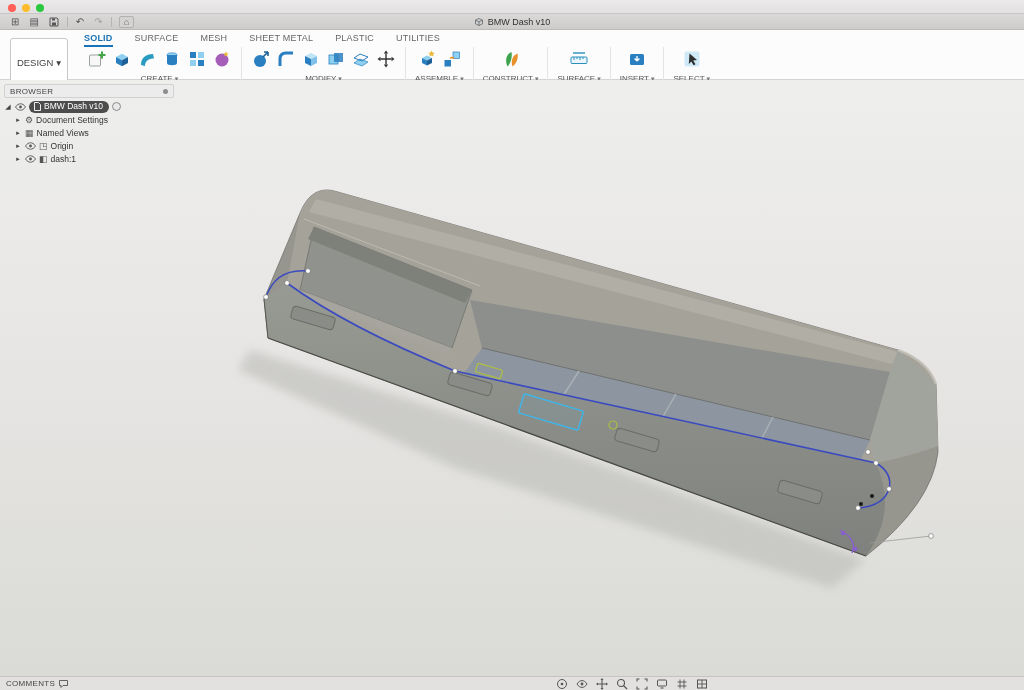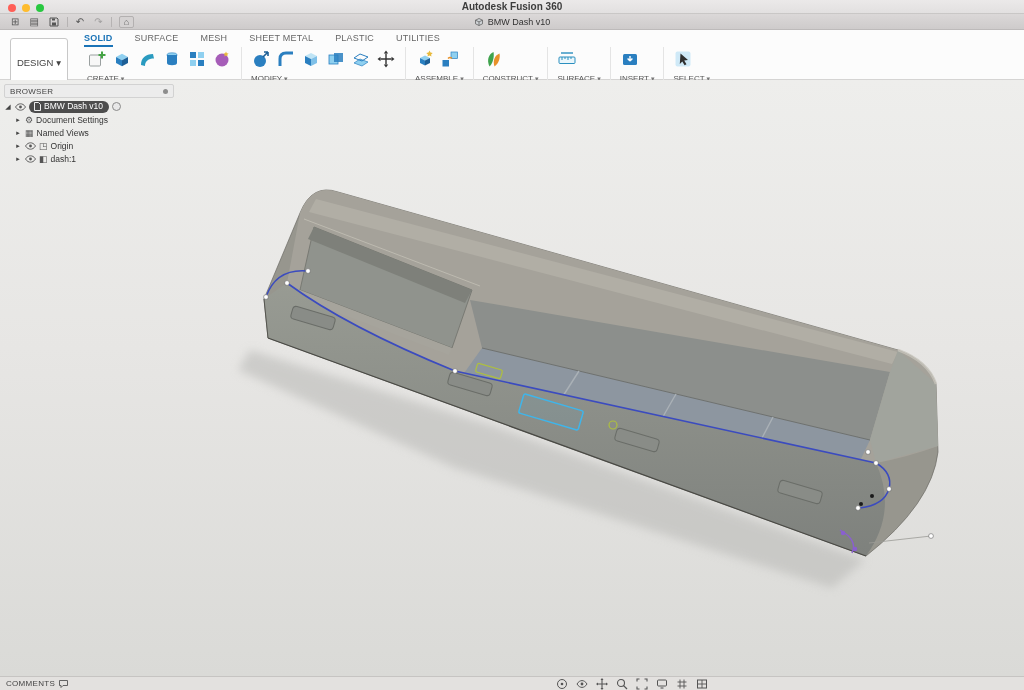--- a/index.html
+++ b/index.html
@@ -56,21 +56,21 @@
     display:flex; align-items:center; justify-content:center; gap:3px;
     font-size:9.5px; color:#444;
   }
   .ribbon-tabs {
     position:absolute; left:84px; top:3px; display:flex; gap:22px;
     font-size:9px; letter-spacing:.2px; color:#666;
   }
   .rtab { padding-bottom:2px; cursor:default; }
   .rtab.active { color:#1a73b7; font-weight:bold; border-bottom:2px solid #1a73b7; }
   .ribbon-groups { position:absolute; left:80px; top:17px; display:flex; align-items:flex-start; }
-  .rgroup { display:flex; flex-direction:column; padding:0 7px; }
+  .rgroup { display:flex; flex-direction:column; align-items:center; padding:0 7px; }
   .ricons { display:flex; gap:5px; height:24px; align-items:center; }
   .rlabel { font-size:8px; color:#555; margin-top:3px; display:flex; gap:2px; align-items:center; }
   .rlabel .caret { font-size:7px; color:#777; }
   .rsep { width:1px; height:42px; background:#e4e4e4; margin:0 2px; }
   .ticon { width:20px; height:20px; display:flex; align-items:center; justify-content:center; }
   
   .viewport {
     position:relative; flex:1 1 auto; overflow:hidden;
     background:linear-gradient(180deg,#eeeeec 0%, #e7e6e4 45%, #dadad7 100%);
   }
@@ -106,21 +106,20 @@
 </style>
 </head>
 <body>
 
 <div class="titlebar">
   <div class="lights">
     <span class="light red"></span>
     <span class="light yellow"></span>
     <span class="light green"></span>
   </div>
-  <div class="apptitle">Autodesk Fusion 360</div>
 </div>
 
 <div class="quickbar">
   <span class="qicon">⊞</span>
   <span class="qicon">▤</span>
   <span class="qicon">
     <svg width="10" height="10" viewBox="0 0 10 10">
         <path d="M1 1h7l1 1v7H1z" fill="none" stroke="#555" stroke-width="1"></path>
         <rect x="3" y="5.5" width="4" height="3" fill="#555"></rect>
         <rect x="3" y="1.5" width="3" height="2" fill="#555"></rect>

